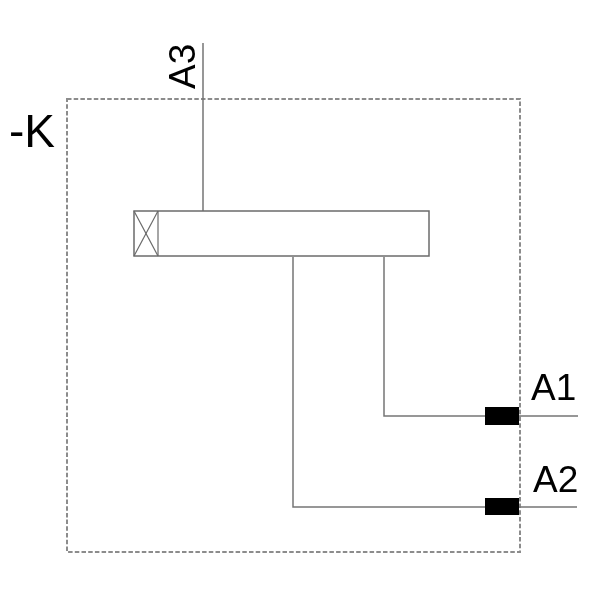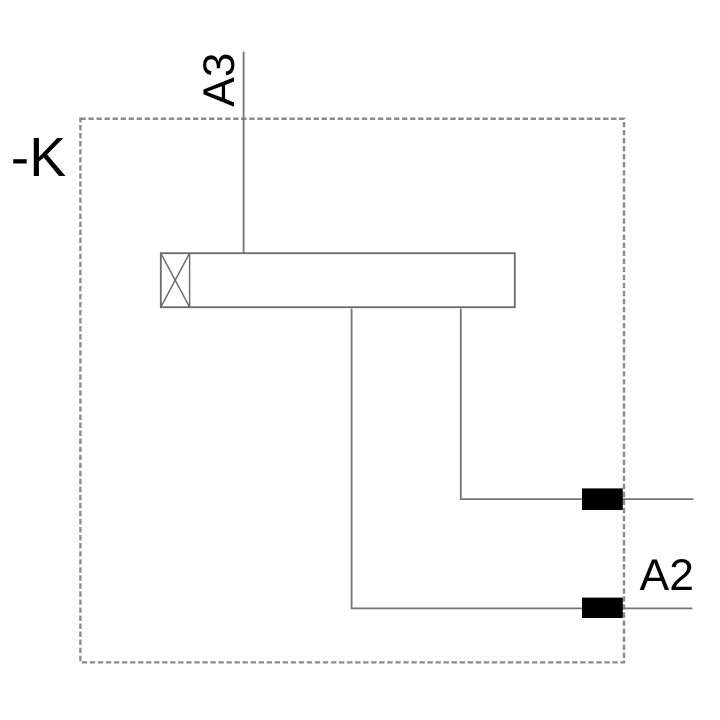--- a/index.html
+++ b/index.html
@@ -79,16 +79,17 @@
     <line x1="158" y1="211" x2="134" y2="256" stroke-width="1.2" stroke="#6b6b6b"></line>
 
     <rect x="485" y="407" width="34" height="18" fill="#000000"></rect>
     <rect x="485" y="498" width="34" height="17" fill="#000000"></rect>
   </svg>
 
   <div class="label device-tag">-K</div>
 
   <div class="label label-a3">A3</div>
 
+  <div class="label label-a1">A1</div>
 
   <div class="label label-a2">A2</div>
 
 </div>
 
 </body></html>

